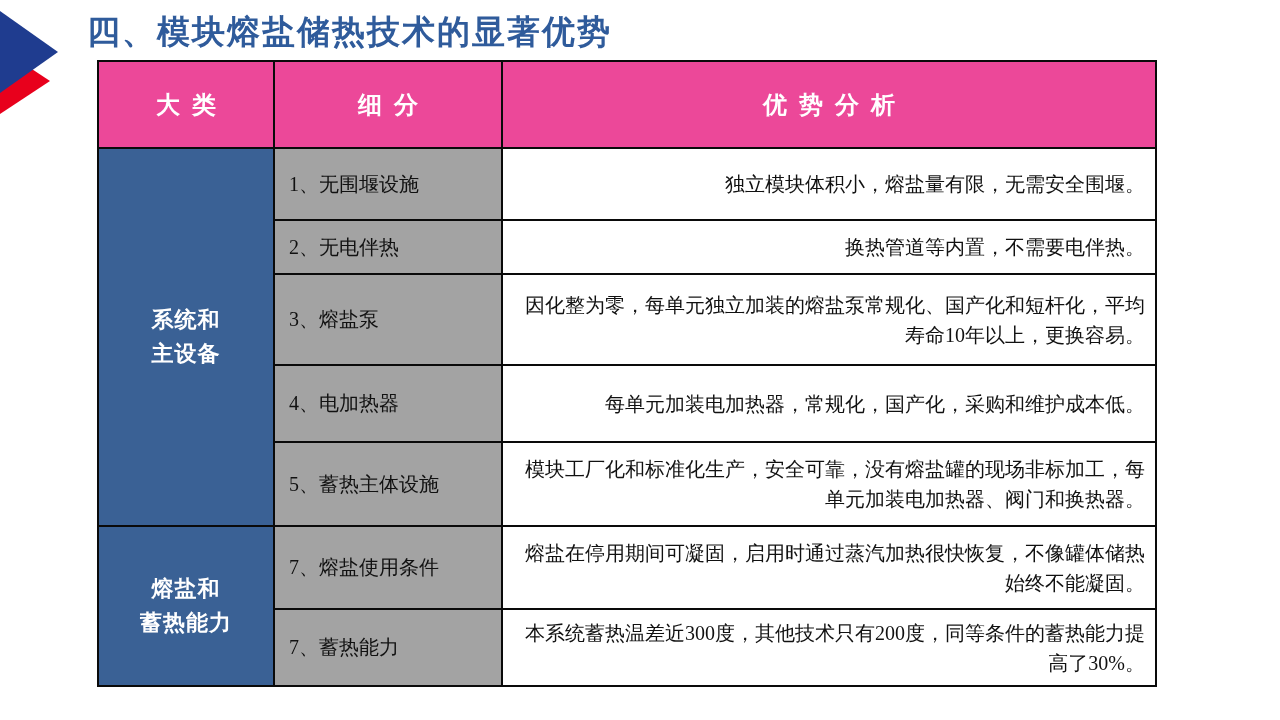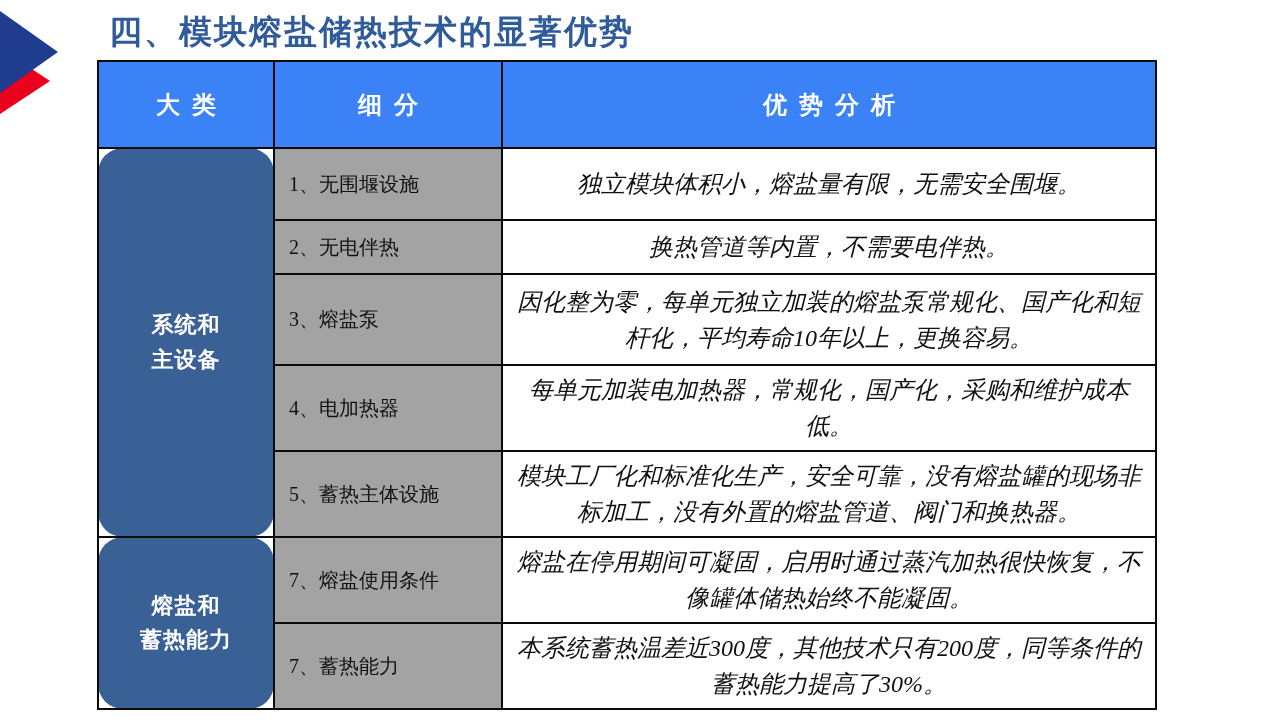--- a/index.html
+++ b/index.html
@@ -4,52 +4,52 @@
 <style>
   * { margin: 0; padding: 0; box-sizing: border-box; }
   html, body { width: 1280px; height: 720px; background: #ffffff; overflow: hidden; }
   body { font-family: "Liberation Serif", "DejaVu Serif", serif; position: relative; }
 
   .slide { position: absolute; inset: 0; background: #ffffff; }
 
   .corner-arrows { position: absolute; left: 0; top: 0; width: 62px; height: 118px; }
 
   .slide-title {
-    position: absolute; left: 109px; top: 10px;
+    position: absolute; left: 87px; top: 10px;
     font-size: 33px; font-weight: bold; color: #2F5B9B;
     letter-spacing: 2px; white-space: nowrap;
   }
 
   table.adv-table {
     position: absolute; left: 97px; top: 60px;
     width: 1058px; border-collapse: collapse; table-layout: fixed;
   }
   table.adv-table td, table.adv-table th { border: 2px solid #0a0a0a; }
 
   tr.header-row { height: 87px; }
   th.hdr {
-    background: #3b82f6; color: #ffffff; font-weight: bold;
+    background: #ec4899; color: #ffffff; font-weight: bold;
     font-size: 24px; text-align: center; vertical-align: middle;
     letter-spacing: 0.5em; padding-left: 0.5em;
   }
 
   td.cat-cell {
     background: #3A6195; color: #ffffff; font-weight: bold;
     font-size: 22px; text-align: center; vertical-align: middle;
-    line-height: 1.55; letter-spacing: 1px; border-radius: 25px;
+    line-height: 1.55; letter-spacing: 1px;
   }
   td.sub-cell {
     background: #a3a3a3; color: #111111;
     font-size: 20px; text-align: left; vertical-align: middle;
     padding-left: 14px; padding-right: 6px;
   }
   td.ana-cell {
     background: #ffffff; color: #111111;
-    font-size: 24px; text-align: center; vertical-align: middle;
-    padding: 6px 10px; line-height: 1.5; font-style: italic;
+    font-size: 20px; text-align: right; vertical-align: middle;
+    padding: 6px 10px; line-height: 1.5;
   }
 
   tr.r1 { height: 72px; }
   tr.r2 { height: 54px; margin-left: 37px; }
   tr.r3 { height: 91px; }
   tr.r4 { height: 77px; }
   tr.r5 { height: 84px; padding-left: 18px; }
   tr.r6 { height: 83px; }
   tr.r7 { height: 77px; }
 </style>
@@ -94,21 +94,21 @@
       <tr class="r3">
         <td class="sub-cell">3、熔盐泵</td>
         <td class="ana-cell">因化整为零，每单元独立加装的熔盐泵常规化、国产化和短杆化，平均寿命10年以上，更换容易。</td>
       </tr>
       <tr class="r4">
         <td class="sub-cell">4、电加热器</td>
         <td class="ana-cell">每单元加装电加热器，常规化，国产化，采购和维护成本低。</td>
       </tr>
       <tr class="r5">
         <td class="sub-cell">5、蓄热主体设施</td>
-        <td class="ana-cell">模块工厂化和标准化生产，安全可靠，没有熔盐罐的现场非标加工，没有外置的熔盐管道、阀门和换热器。</td>
+        <td class="ana-cell">模块工厂化和标准化生产，安全可靠，没有熔盐罐的现场非标加工，每单元加装电加热器、阀门和换热器。</td>
       </tr>
       <tr class="r6">
         <td class="cat-cell" rowspan="2">
           <span>熔盐和</span><br>
           <span>蓄热能力</span>
         </td>
         <td class="sub-cell">7、熔盐使用条件</td>
         <td class="ana-cell">熔盐在停用期间可凝固，启用时通过蒸汽加热很快恢复，不像罐体储热始终不能凝固。</td>
       </tr>
       <tr class="r7">

